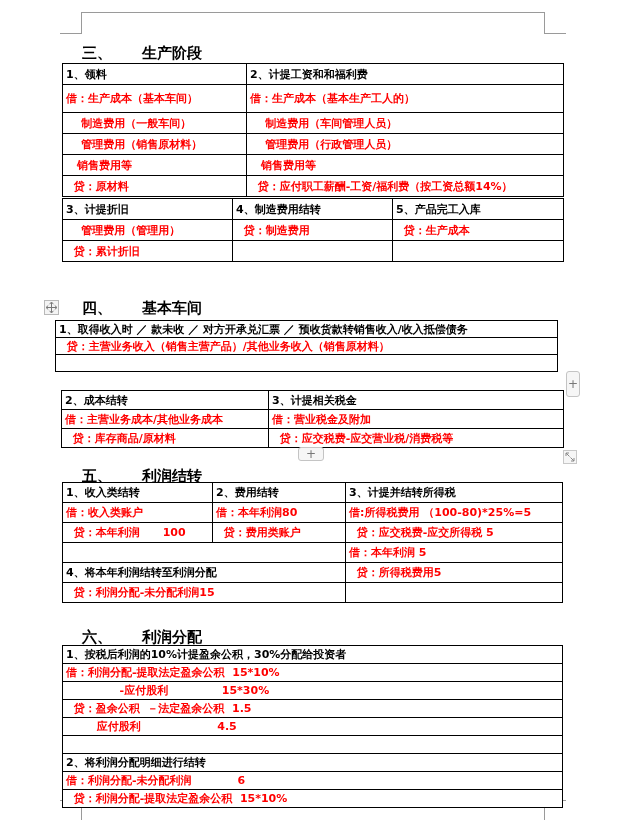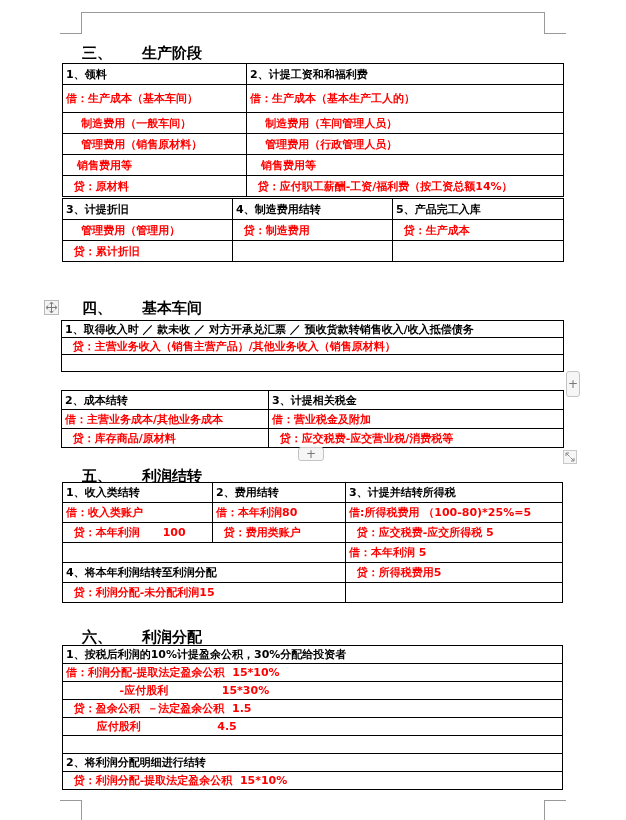--- a/index.html
+++ b/index.html
@@ -195,21 +195,21 @@
     <g fill="none" stroke="#777" stroke-width="1">
       <path d="M6.5 1.5 V11.5 M1.5 6.5 H11.5"></path>
       <path d="M6.5 1 L4.6 3.2 M6.5 1 L8.4 3.2"></path>
       <path d="M6.5 12 L4.6 9.8 M6.5 12 L8.4 9.8"></path>
       <path d="M1 6.5 L3.2 4.6 M1 6.5 L3.2 8.4"></path>
       <path d="M12 6.5 L9.8 4.6 M12 6.5 L9.8 8.4"></path>
     </g>
   </svg>
 </div>
 
-<table class="tbl" id="t-sales-a" style="left:61px; top:320px; width:502px;">
+<table class="tbl" id="t-sales-a" style="left:55px; top:320px; width:502px;">
   <colgroup>
       <col style="width:502px">
     </colgroup>
   <tbody>
       <tr style="height: 17px;">
         <td class="hd">1、取得收入时 ／ 款未收 ／ 对方开承兑汇票 ／ 预收货款转销售收入/收入抵偿债务</td>
       </tr>
       <tr style="height: 17px;">
         <td class="red">  贷：主营业务收入（销售主营产品）/其他业务收入（销售原材料）</td>
       </tr>
@@ -314,16 +314,19 @@
       <tr style="height: 18px;">
         <td class="red">        应付股利                    4.5</td>
       </tr>
       <tr style="height: 18px;">
         <td class="red"></td>
       </tr>
       <tr style="height: 18px;">
         <td class="hd">2、将利润分配明细进行结转</td>
       </tr>
       <tr style="height: 18px;">
+        <td class="red">借：利润分配-未分配利润            6</td>
+      </tr>
+      <tr style="height: 18px;">
         <td class="red">  贷：利润分配-提取法定盈余公积  15*10%</td>
       </tr>
     </tbody>
 </table>
 
 </body></html>

